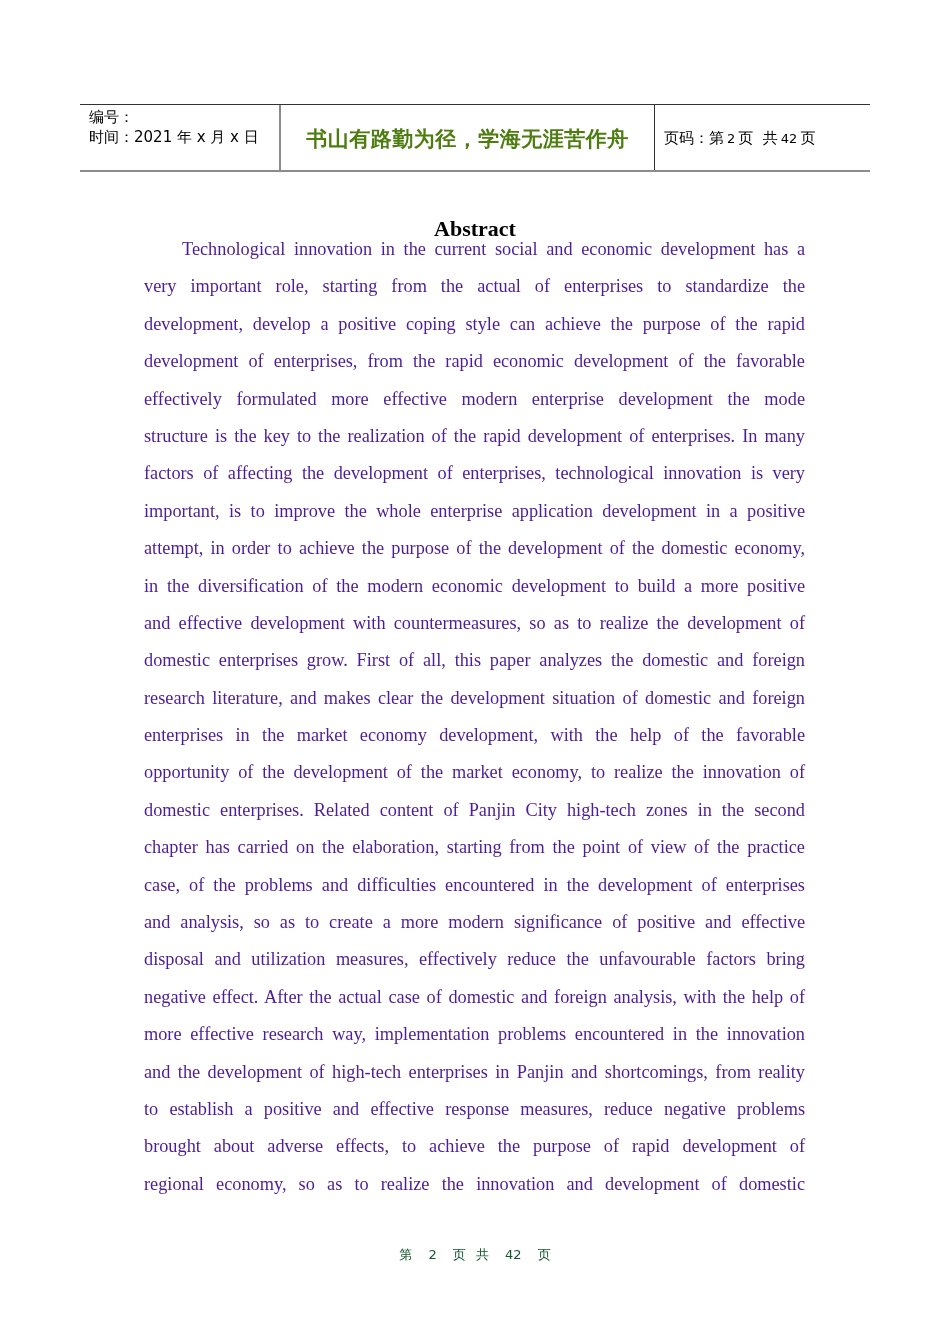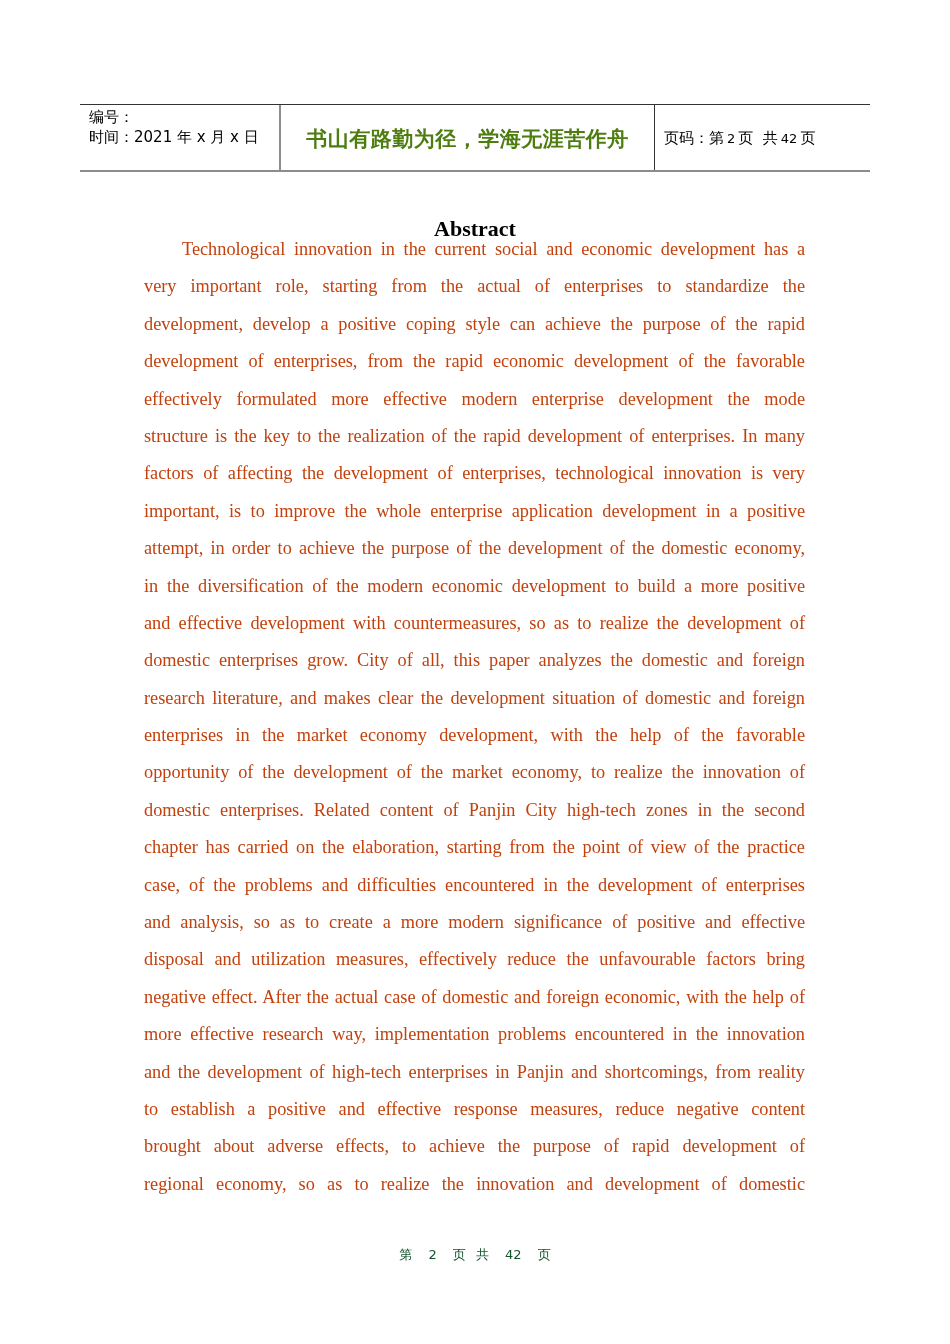--- a/index.html
+++ b/index.html
@@ -74,21 +74,21 @@
       margin-top: 48px;
     }
     .abstract-body {
       position: absolute;
       left: 144px;
       top: 231px;
       width: 661px;
       font-family: "Liberation Serif", "DejaVu Serif", serif;
       font-size: 18.3px;
       line-height: 37.4px;
-      color: #c2410c;
+      color: #4c1d95;
     }
     .line {
       display: block;
       text-align: justify;
       text-align-last: justify;
       white-space: nowrap;
       height: 37.4px;
       overflow: visible;
     }
     .line.first {
@@ -134,33 +134,33 @@
   <span class="line">very important role, starting from the actual of enterprises to standardize the</span>
   <span class="line">development, develop a positive coping style can achieve the purpose of the rapid</span>
   <span class="line">development of enterprises, from the rapid economic development of the favorable</span>
   <span class="line">effectively formulated more effective modern enterprise development the mode</span>
   <span class="line">structure is the key to the realization of the rapid development of enterprises. In many</span>
   <span class="line">factors of affecting the development of enterprises, technological innovation is very</span>
   <span class="line">important, is to improve the whole enterprise application development in a positive</span>
   <span class="line">attempt, in order to achieve the purpose of the development of the domestic economy,</span>
   <span class="line">in the diversification of the modern economic development to build a more positive</span>
   <span class="line">and effective development with countermeasures, so as to realize the development of</span>
-  <span class="line">domestic enterprises grow. City of all, this paper analyzes the domestic and foreign</span>
+  <span class="line">domestic enterprises grow. First of all, this paper analyzes the domestic and foreign</span>
   <span class="line">research literature, and makes clear the development situation of domestic and foreign</span>
   <span class="line">enterprises in the market economy development, with the help of the favorable</span>
   <span class="line">opportunity of the development of the market economy, to realize the innovation of</span>
   <span class="line">domestic enterprises. Related content of Panjin City high-tech zones in the second</span>
   <span class="line">chapter has carried on the elaboration, starting from the point of view of the practice</span>
   <span class="line">case, of the problems and difficulties encountered in the development of enterprises</span>
   <span class="line">and analysis, so as to create a more modern significance of positive and effective</span>
   <span class="line">disposal and utilization measures, effectively reduce the unfavourable factors bring</span>
-  <span class="line">negative effect. After the actual case of domestic and foreign economic, with the help of</span>
+  <span class="line">negative effect. After the actual case of domestic and foreign analysis, with the help of</span>
   <span class="line">more effective research way, implementation problems encountered in the innovation</span>
   <span class="line">and the development of high-tech enterprises in Panjin and shortcomings, from reality</span>
-  <span class="line">to establish a positive and effective response measures, reduce negative content</span>
+  <span class="line">to establish a positive and effective response measures, reduce negative problems</span>
   <span class="line">brought about adverse effects, to achieve the purpose of rapid development of</span>
   <span class="line">regional economy, so as to realize the innovation and development of domestic</span>
 </div>
 
 <div class="footer">
   <span>第</span>
   <span>2</span>
   <span>页 共</span>
   <span>42</span>
   <span>页</span>

